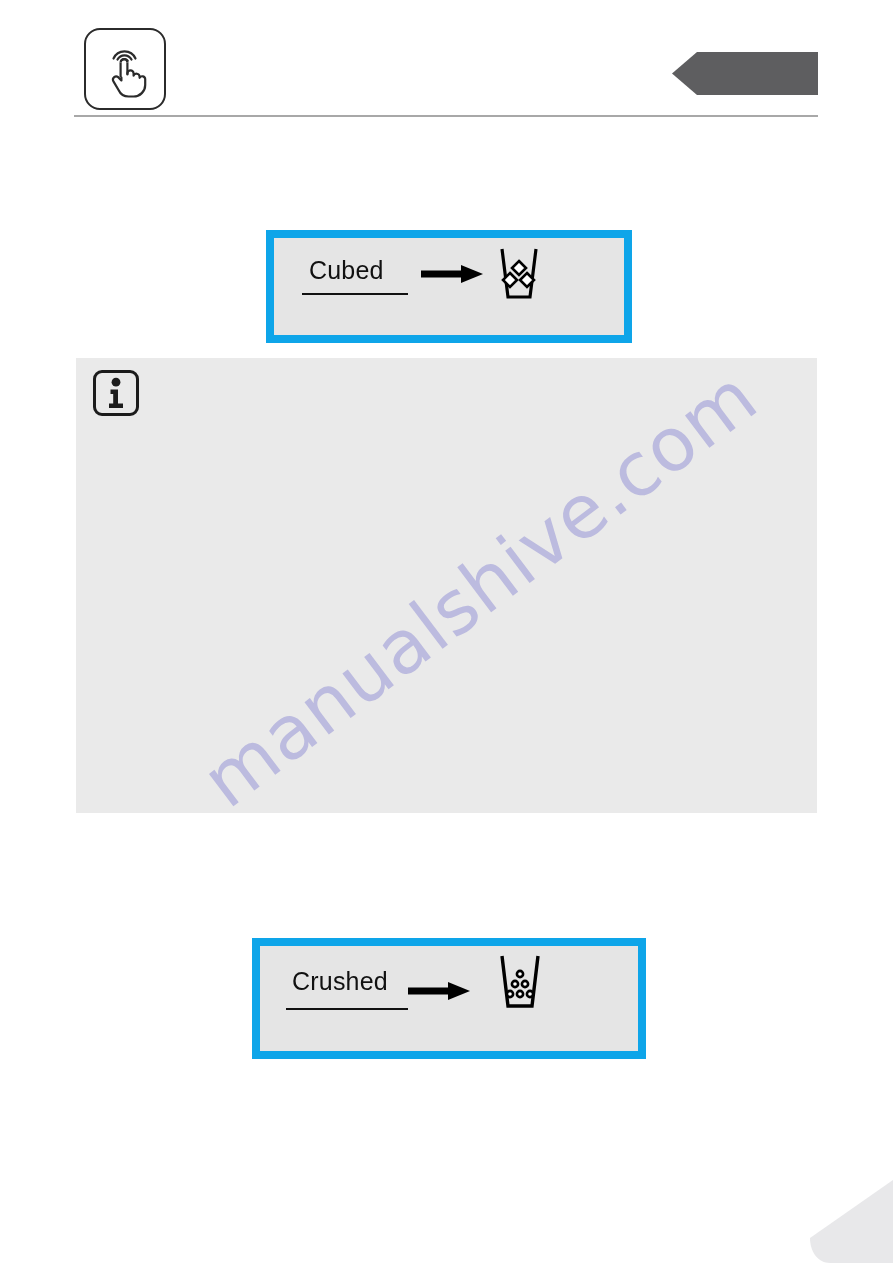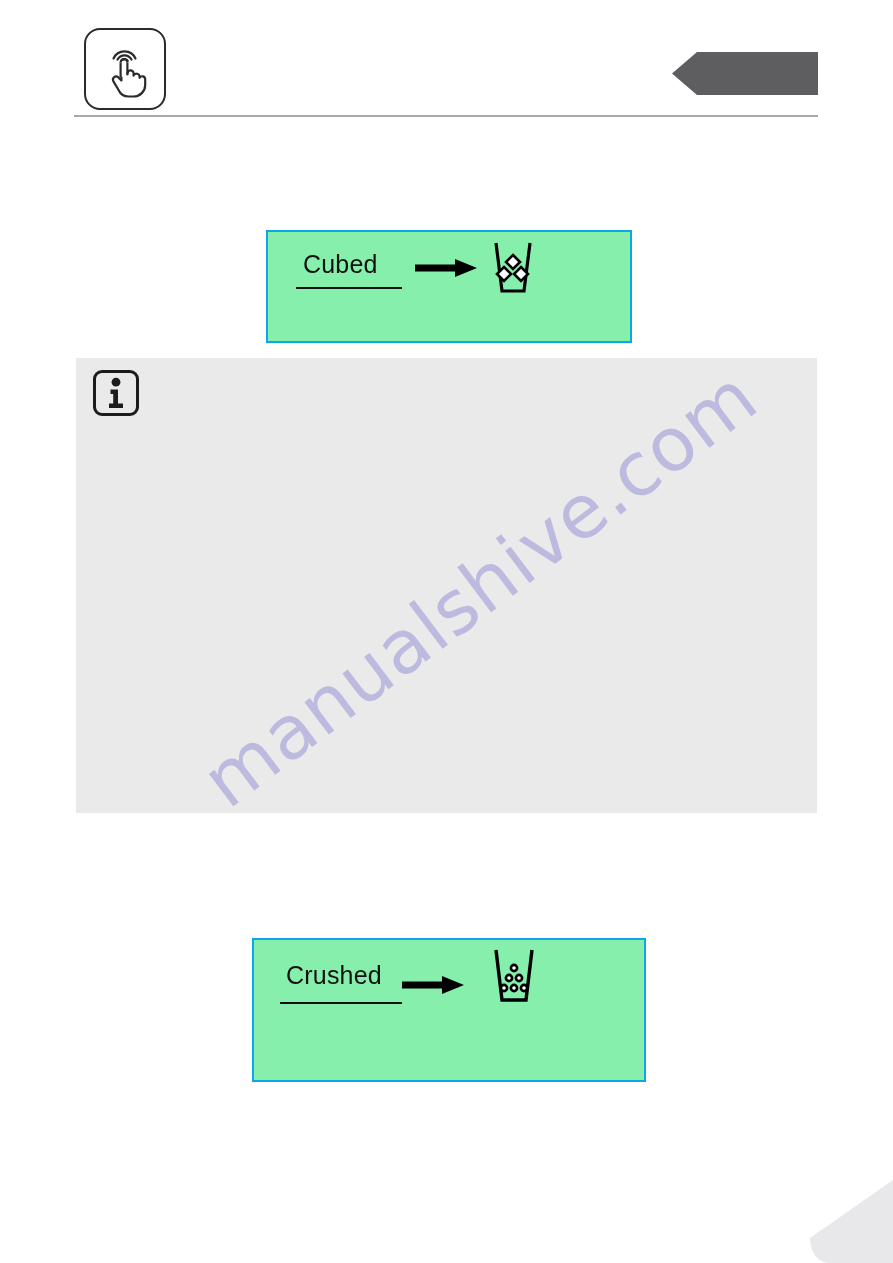--- a/index.html
+++ b/index.html
@@ -52,22 +52,22 @@
     left: 74px;
     top: 115px;
     width: 744px;
     height: 2px;
     background: #a8a8a8;
   }
 
   
   .fig-box {
     position: absolute;
-    border: 2px solid #0ea5e9;
-    background: #86efac;
+    border: 8px solid #0ea5e9;
+    background: #e5e5e5;
     box-sizing: border-box;
   }
   .fig-box .fig-label {
     position: absolute;
     color: #111111;
     font-size: 25px;
     line-height: 1;
     letter-spacing: 0.2px;
     white-space: nowrap;
   }
@@ -95,21 +95,21 @@
   #fig-cubed .fig-label   { left: 35px;  top: 20px; }
   #fig-cubed .fig-underline { left: 28px; top: 55px; width: 106px; }
   #fig-cubed .fig-arrow   { left: 147px; top: 27px; }
   #fig-cubed .fig-glass   { left: 220px; top: 7px; }
 
   
   #fig-crushed {
     left: 252px;
     top: 938px;
     width: 394px;
-    height: 144px;
+    height: 121px;
   }
   #fig-crushed .fig-label   { left: 32px;  top: 23px; }
   #fig-crushed .fig-underline { left: 26px; top: 62px; width: 122px; }
   #fig-crushed .fig-arrow   { left: 148px; top: 36px; }
   #fig-crushed .fig-glass   { left: 234px; top: 6px; }
 
   
   .info-panel {
     position: absolute;
     left: 76px;

